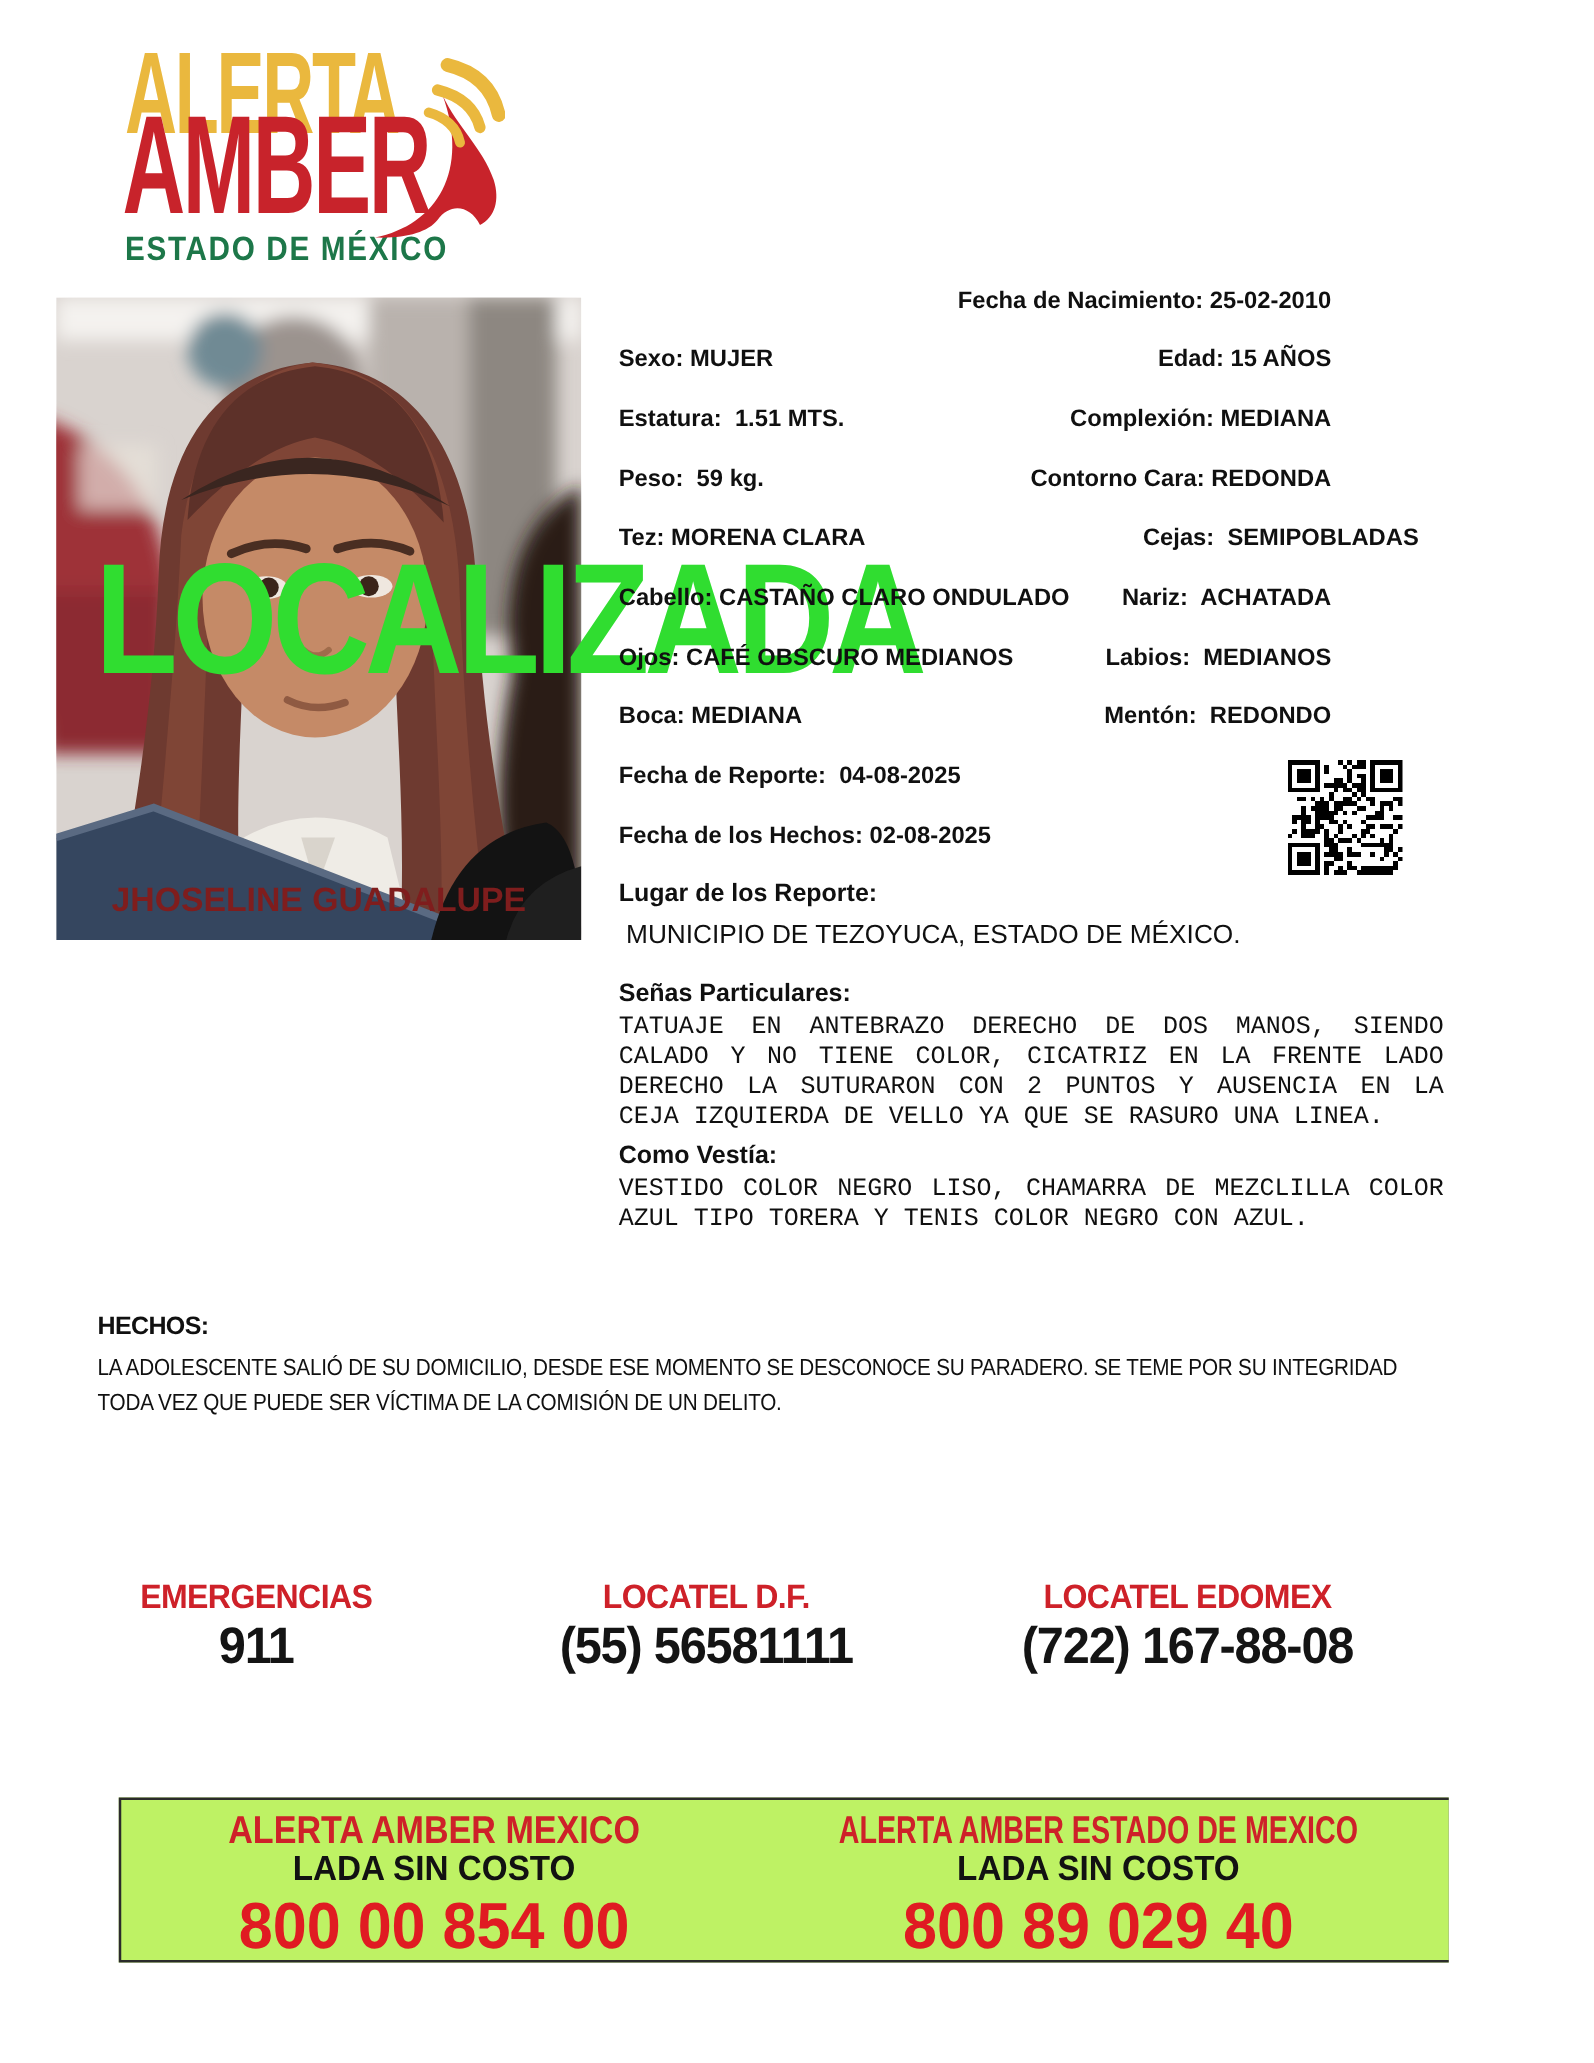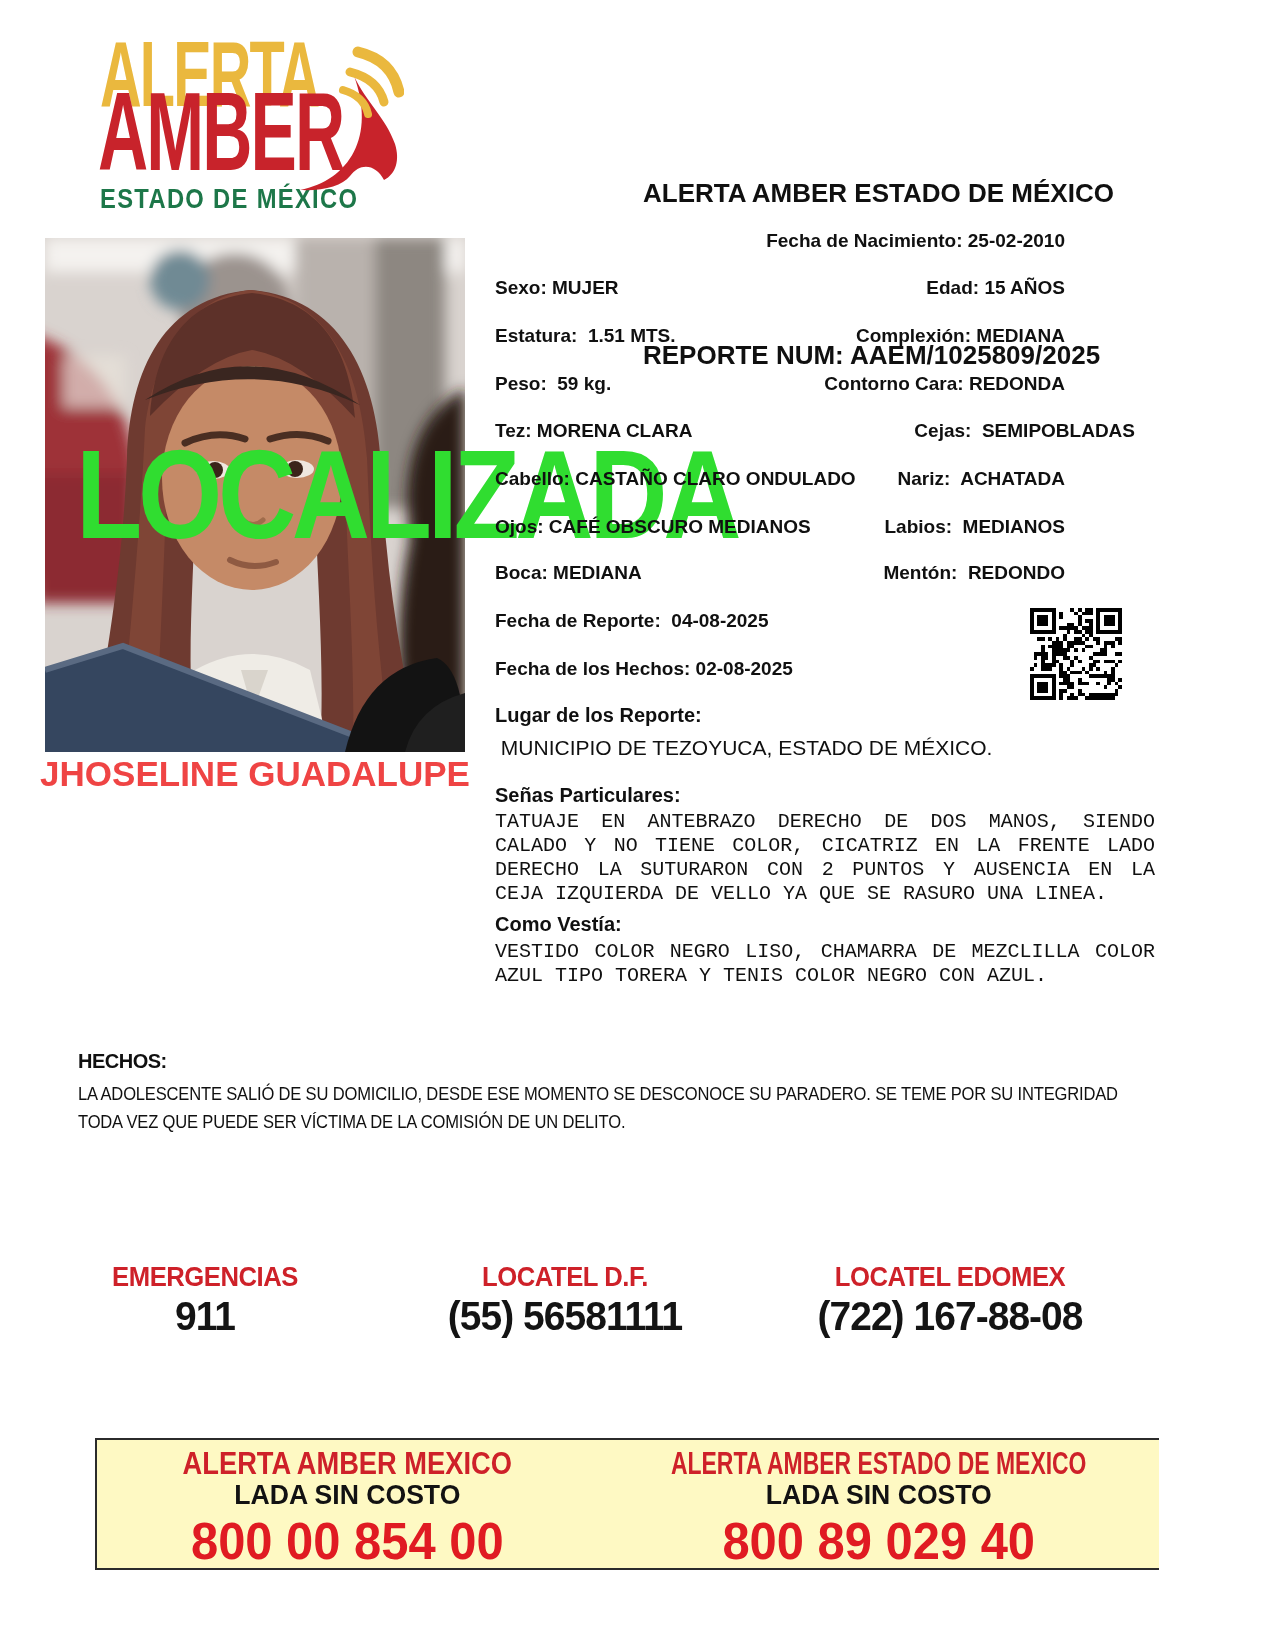--- a/index.html
+++ b/index.html
@@ -14,22 +14,22 @@
   #logo-swoosh{position:absolute;left:296px;top:40px;width:108px;height:152px;}
 
   
   #header-title{position:absolute;left:643px;top:58px;font-size:26px;font-weight:bold;line-height:54px;white-space:pre;}
 
   
   #photo{position:absolute;left:45px;top:238px;width:420px;height:514px;z-index:1;}
   #photo svg{display:block;width:100%;height:100%;}
   #localizada{position:absolute;left:76px;top:432px;z-index:5;font-size:126px;font-weight:bold;
               color:#30DD30;letter-spacing:-5px;white-space:pre;transform:scaleX(0.86);transform-origin:left top;line-height:1;}
-  #name{position:absolute;left:30px;top:754px;width:450px;text-align:center;z-index:6;
-        color:#ef4444;font-weight:bold;font-size:35px;line-height:40px;}
+  #name{position:absolute;left:30px;top:700px;width:450px;text-align:center;z-index:6;
+        color:#7f1d1d;font-weight:bold;font-size:27px;line-height:40px;}
 
   
   #fields{position:absolute;left:495px;top:0;width:665px;z-index:10;}
   .frow{position:absolute;left:0;width:665px;height:26px;font-size:19px;font-weight:bold;}
   .fl{position:absolute;left:0;white-space:pre;}
   .fr{position:absolute;right:25px;white-space:pre;}
   .fr.r95{right:95px;}
   .sec-label{position:absolute;left:0;font-size:20px;font-weight:bold;white-space:pre;}
   .sec-value{position:absolute;left:0;font-size:21px;white-space:pre;}
   .sec-para{position:absolute;left:0;width:660px;font-size:20px;line-height:24px;text-align:justify;font-family:Liberation Mono, monospace;}
@@ -44,21 +44,21 @@
   
   .contact{position:absolute;text-align:center;z-index:2;}
   .contact .clabel{color:#CE2129;font-weight:bold;font-size:27px;letter-spacing:-0.5px;transform:scaleX(0.95);transform-origin:center top;}
   .contact .cnumber{color:#141414;font-weight:bold;font-size:41px;line-height:46px;letter-spacing:-1px;transform:scaleX(0.95);transform-origin:center top;}
   #contact-0{left:75px;top:1262px;width:260px;}
   #contact-1{left:415px;top:1262px;width:300px;}
   #contact-2{left:785px;top:1262px;width:330px;}
 
   
   #hotline-box{position:absolute;left:95px;top:1438px;width:1062px;height:128px;border:2px solid #2b2b2b;
-               background:#fef9c3;display:flex;z-index:2;}
+               background:#bef264;display:flex;z-index:2;}
   .hotline{flex:1;text-align:center;padding-top:8px;}
   .hl-title{color:#CE2129;font-weight:bold;font-size:31px;line-height:32px;transform-origin:center top;white-space:pre;}
   .hotline:nth-child(1) .hl-title{transform:scaleX(0.88);}
   .hotline:nth-child(2) .hl-title{transform:scaleX(0.74);}
   .hl-sub{color:#121212;font-weight:bold;font-size:28px;line-height:30px;transform:scaleX(0.95);transform-origin:center top;white-space:pre;}
   .hl-number{color:#E01B22;font-weight:bold;font-size:52px;line-height:54px;margin-top:4px;
              transform:scaleX(0.94);transform-origin:center top;white-space:pre;}
 </style>
 </head>
 <body>
@@ -70,24 +70,20 @@
     <div class="logo-word" id="logo-amber">AMBER</div>
     <div class="logo-word" id="logo-edomex">ESTADO DE MÉXICO</div>
     <svg id="logo-swoosh" viewBox="0 0 108 152">
       <path d="M4,150 C54,140 80,96 58,36 C70,62 90,78 99,104 C104,120 100,134 88,140 C80,124 64,122 54,136 C46,146 28,151 4,150 Z" fill="#C8232B"></path>
       <path d="M62,12 Q96,20 103,52" stroke="#EAB83E" stroke-width="11" fill="none" stroke-linecap="round"></path>
       <path d="M54,32 Q82,39 88,62" stroke="#EAB83E" stroke-width="9" fill="none" stroke-linecap="round"></path>
       <path d="M47,50 Q68,56 72,74" stroke="#EAB83E" stroke-width="8" fill="none" stroke-linecap="round"></path>
     </svg>
   </div>
 
-  <div id="header-title">
-    <div>ALERTA AMBER ESTADO DE MÉXICO</div>
-    <div>REPORTE NUM: AAEM/1025809/2025</div>
-  </div>
 
   <div id="photo">
     <svg viewBox="0 0 420 514" preserveAspectRatio="none">
       <defs>
         <filter id="blur1" x="-20%" y="-20%" width="140%" height="140%">
             <feGaussianBlur stdDeviation="7"></feGaussianBlur>
           </filter>
         <clipPath id="pc">
             <rect width="420" height="514"></rect>
           </clipPath>

